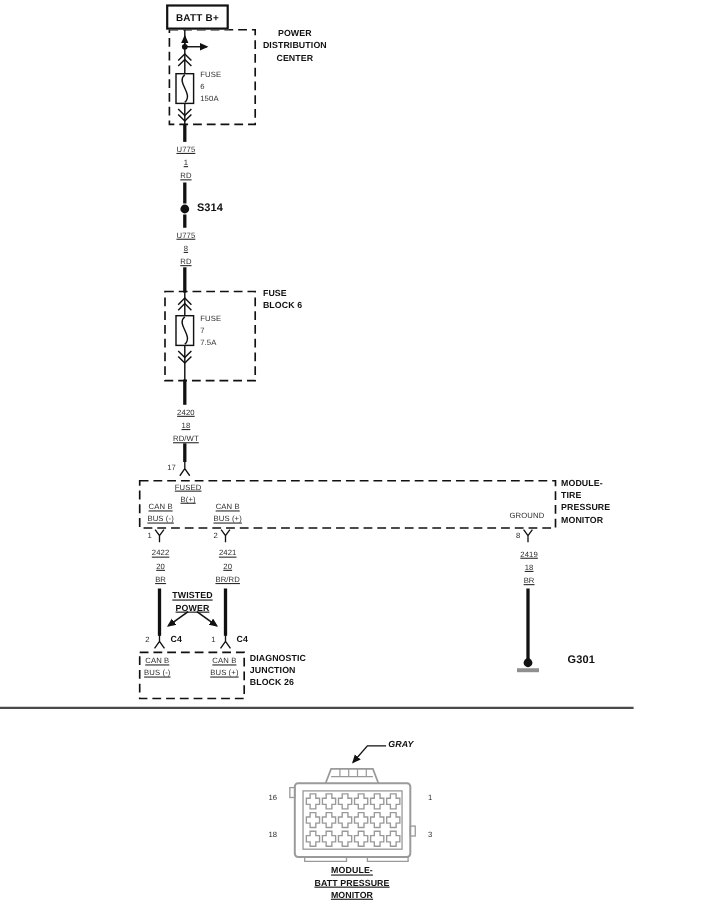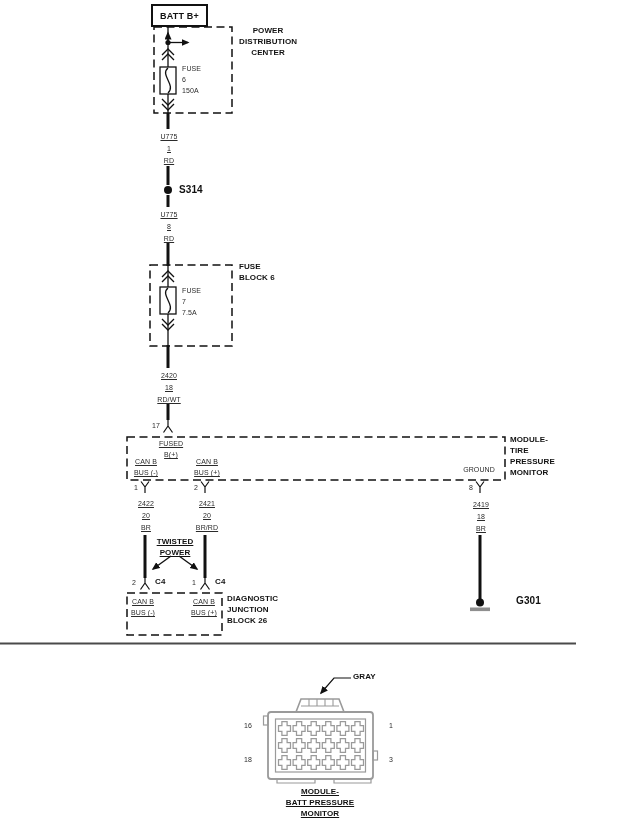--- a/index.html
+++ b/index.html
@@ -243,21 +243,21 @@
   </div>
 
   <div class="t b8" style="left:227px;top:593px;">
     <div>DIAGNOSTIC</div>
     <div>JUNCTION</div>
     <div>BLOCK 26</div>
   </div>
 
   <div class="t b9" style="left:516px;top:596px;">G301</div>
 
-  <div class="t b8" style="left:353px;top:671px;">GRAY</div>
+  <div class="t b8" style="left:353px;top:671px;font-style:italic;">GRAY</div>
 
   <div class="t s7 r" style="left:238px;top:720px;width:14px;">16</div>
   <div class="t s7 r" style="left:238px;top:754px;width:14px;">18</div>
   <div class="t s7" style="left:389px;top:720px;">1</div>
   <div class="t s7" style="left:389px;top:754px;">3</div>
 
   <div class="t b8 wire c" style="left:320px;top:786px;line-height:11px;">
     <div>MODULE-</div>
     <div>BATT PRESSURE</div>
     <div>MONITOR</div>

